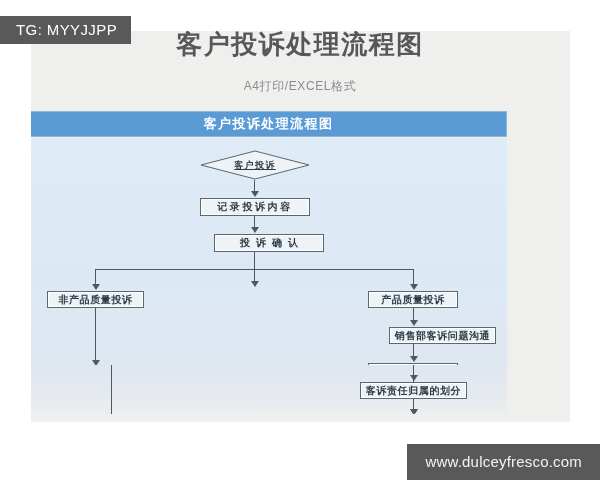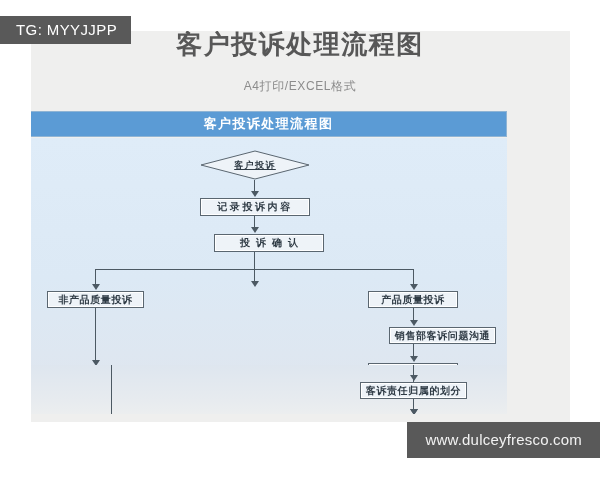--- a/index.html
+++ b/index.html
@@ -38,21 +38,21 @@
     letter-spacing: .4px;
     line-height: 28px;
     white-space: nowrap;
     z-index: 40;
   }
 
   
   #site-watermark {
     position: absolute;
     right: 0;
-    bottom: 22px;
+    bottom: 0;
     height: 36px;
     padding: 0 18px;
     background: #595959;
     color: #f2f2f2;
     font-size: 15px;
     line-height: 36px;
     letter-spacing: .2px;
     white-space: nowrap;
     z-index: 40;
   }

